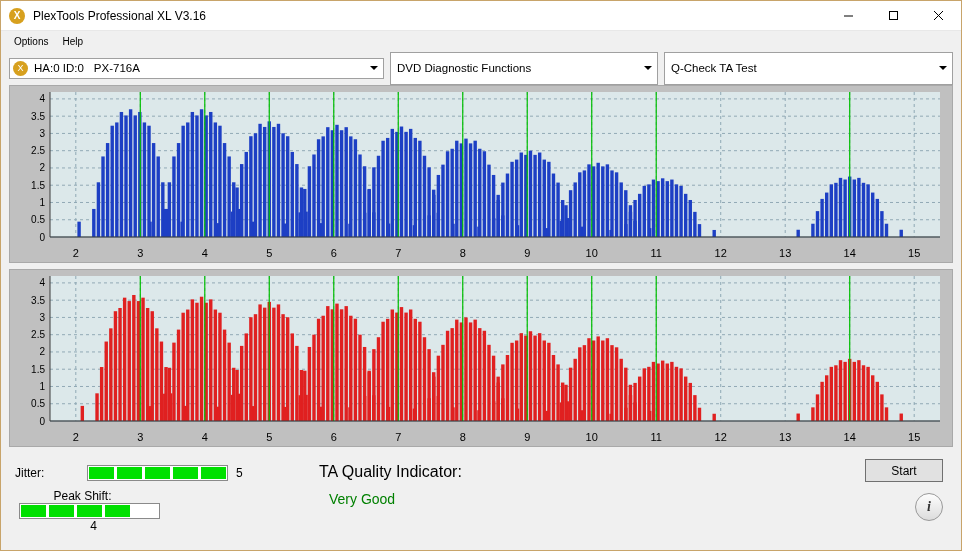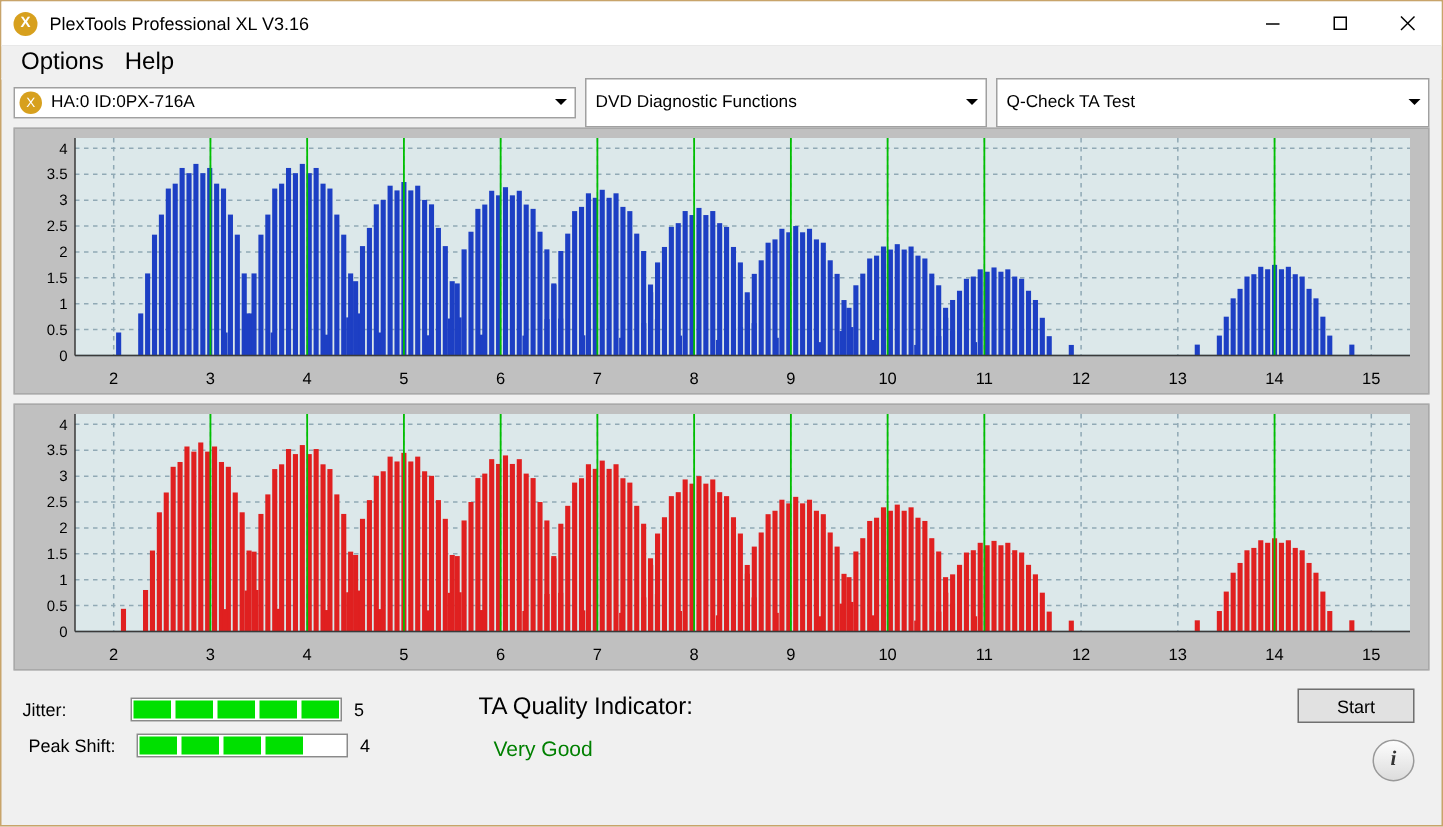--- a/index.html
+++ b/index.html
@@ -65,21 +65,21 @@
   .menubar {
     height: 21px;
     background: #f0f0f0;
     display: flex;
     align-items: center;
     padding-left: 6px;
     border-bottom: 1px solid #f0f0f0;
   }
   .menu-item {
     padding: 2px 7px;
-    font-size: 16px;
+    font-size: 10px;
     color: #000;
   }
   
   .selectbar {
     height: 30px;
     display: flex;
     align-items: center;
     padding: 0 8px;
     gap: 6px;
   }
@@ -158,21 +158,21 @@
     height: 78px;
     padding: 0 10px;
   }
   .meter-row {
     position: absolute;
     display: flex;
     align-items: center;
     font-size: 12px;
   }
   .meter-row.jitter { left: 14px; top: 12px; }
-  .meter-row.peak { left: 18px; top: 36px; }
+  .meter-row.peak { left: 18px; top: 36px; flex-direction: column; }
   .meter-label { width: 72px; color: #000; }
   .meter-track {
     display: flex;
     gap: 3px;
     border: 1px solid #8a8a8a;
     background: #ffffff;
     padding: 1px;
     box-sizing: content-box;
   }
   .meter-cell {
@@ -268,21 +268,21 @@
 
   <div class="menubar">
     <div class="menu-item">Options</div>
     <div class="menu-item">Help</div>
   </div>
 
   <div class="selectbar">
     <div class="drive-box">
       <div class="drive-icon">X</div>
       <span class="drive-label">HA:0 ID:0</span>
-      <span class="drive-label" style="margin-left:0">PX-716A</span>
+      <span class="drive-label" style="margin-left:10px">PX-716A</span>
       <span class="arrow"></span>
     </div>
     <div class="combo combo-fn">
       <span>DVD Diagnostic Functions</span>
       <span class="arrow"></span>
     </div>
     <div class="combo combo-test">
       <span>Q-Check TA Test</span>
       <span class="arrow"></span>
     </div>

